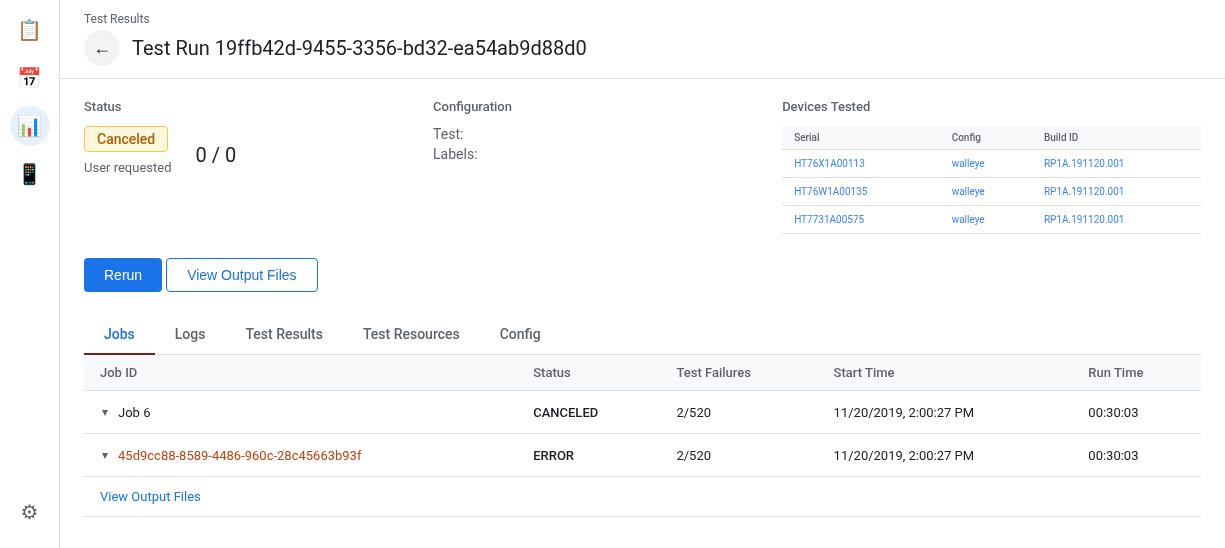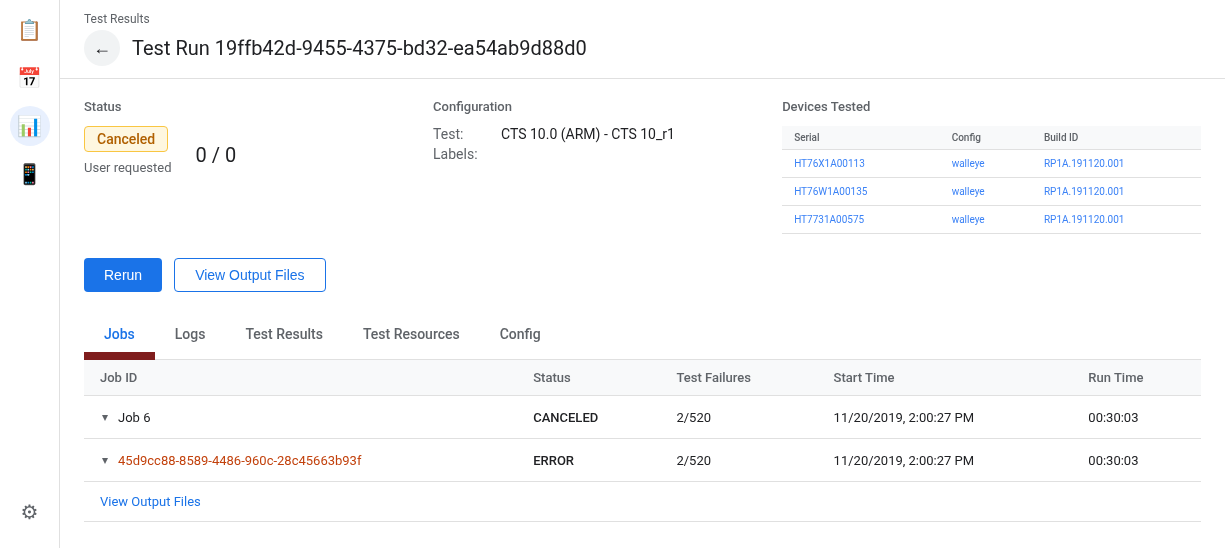--- a/index.html
+++ b/index.html
@@ -159,21 +159,21 @@
     }
     .devices-table td {
       padding: 8px 12px;
       color: #3b82f6;
       border-bottom: 1px solid #e0e0e0;
     }
 
     
     .action-row {
       display: flex;
-      gap: 12px;
+      gap: 4px;
       margin-bottom: 24px;
     }
     .btn-primary {
       background: #1a73e8;
       color: #fff;
       border: none;
       border-radius: 4px;
       padding: 8px 20px;
       font-size: 14px;
       font-weight: 500;
@@ -200,21 +200,21 @@
       padding: 10px 20px;
       font-size: 14px;
       color: #5f6368;
       cursor: pointer;
       border-bottom: 3px solid transparent;
       font-weight: 500;
       margin-bottom: -1px;
     }
     .tab.active {
       color: #1a73e8;
-      border-bottom: 8px solid #7f1d1d;
+      border-bottom: 2px solid #7f1d1d;
     }
 
     
     .jobs-table {
       width: 100%;
       border-collapse: collapse;
       font-size: 13px;
     }
     .jobs-table th {
       text-align: left;
@@ -274,21 +274,21 @@
 </nav>
 
 <div class="main">
 
   <div class="header">
     <div class="header-breadcrumb">Test Results</div>
     <div class="header-title-row">
       <button class="back-btn">
         <span>←</span>
       </button>
-      <span class="header-title">Test Run 19ffb42d-9455-4375-bd32-ea54ab9d88d0</span>
+      <span class="header-title">Test Run 19ffb42d-9455-3356-bd32-ea54ab9d88d0</span>
     </div>
   </div>
 
   <div class="content">
 
     <div class="info-section">
 
       <div class="info-col">
         <div class="info-label">Status</div>
         <div style="display:flex; align-items:center; gap:24px;">
@@ -297,21 +297,20 @@
             <div class="status-sub">User requested</div>
           </div>
           <div class="progress-text">0 / 0</div>
         </div>
       </div>
 
       <div class="info-col">
         <div class="info-label">Configuration</div>
         <div class="config-row">
           <span class="config-key">Test:</span>
-          <span class="config-val">CTS 10.0 (ARM) - CTS 10_r1</span>
         </div>
         <div class="config-row">
           <span class="config-key">Labels:</span>
           <span class="config-val"></span>
         </div>
       </div>
 
       <div class="info-col devices">
         <div class="info-label">Devices Tested</div>
         <table class="devices-table">

